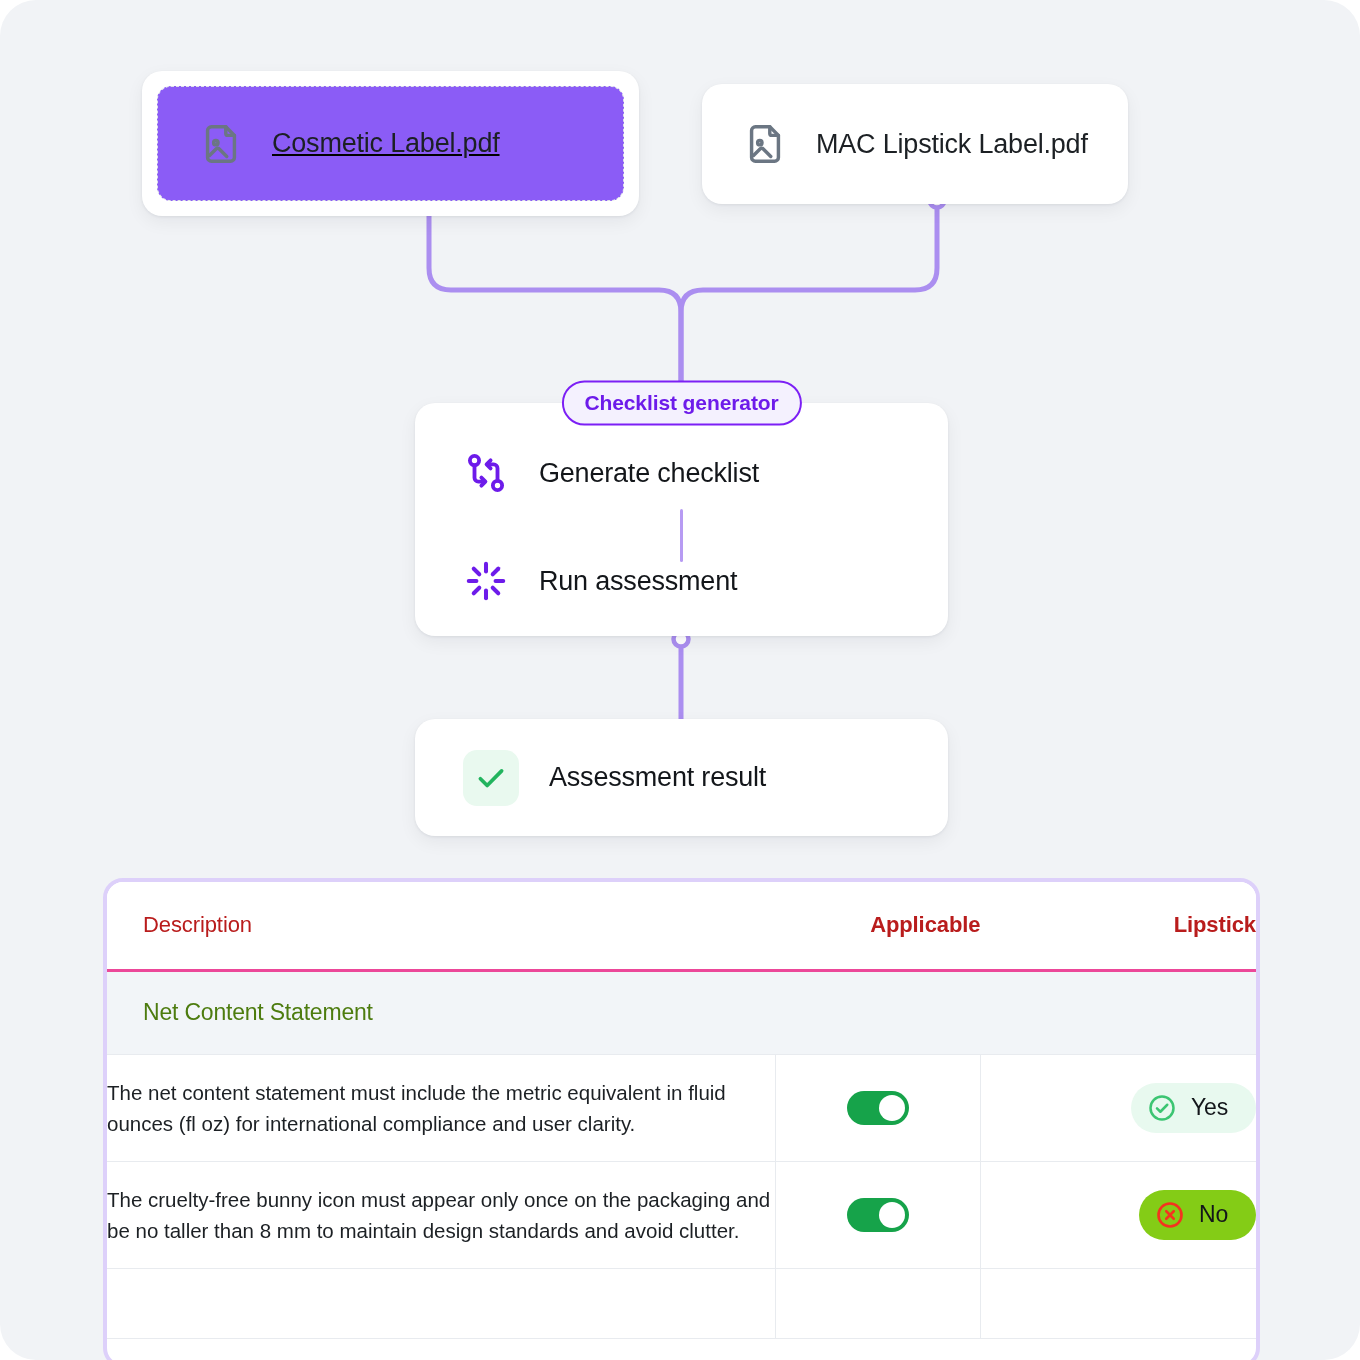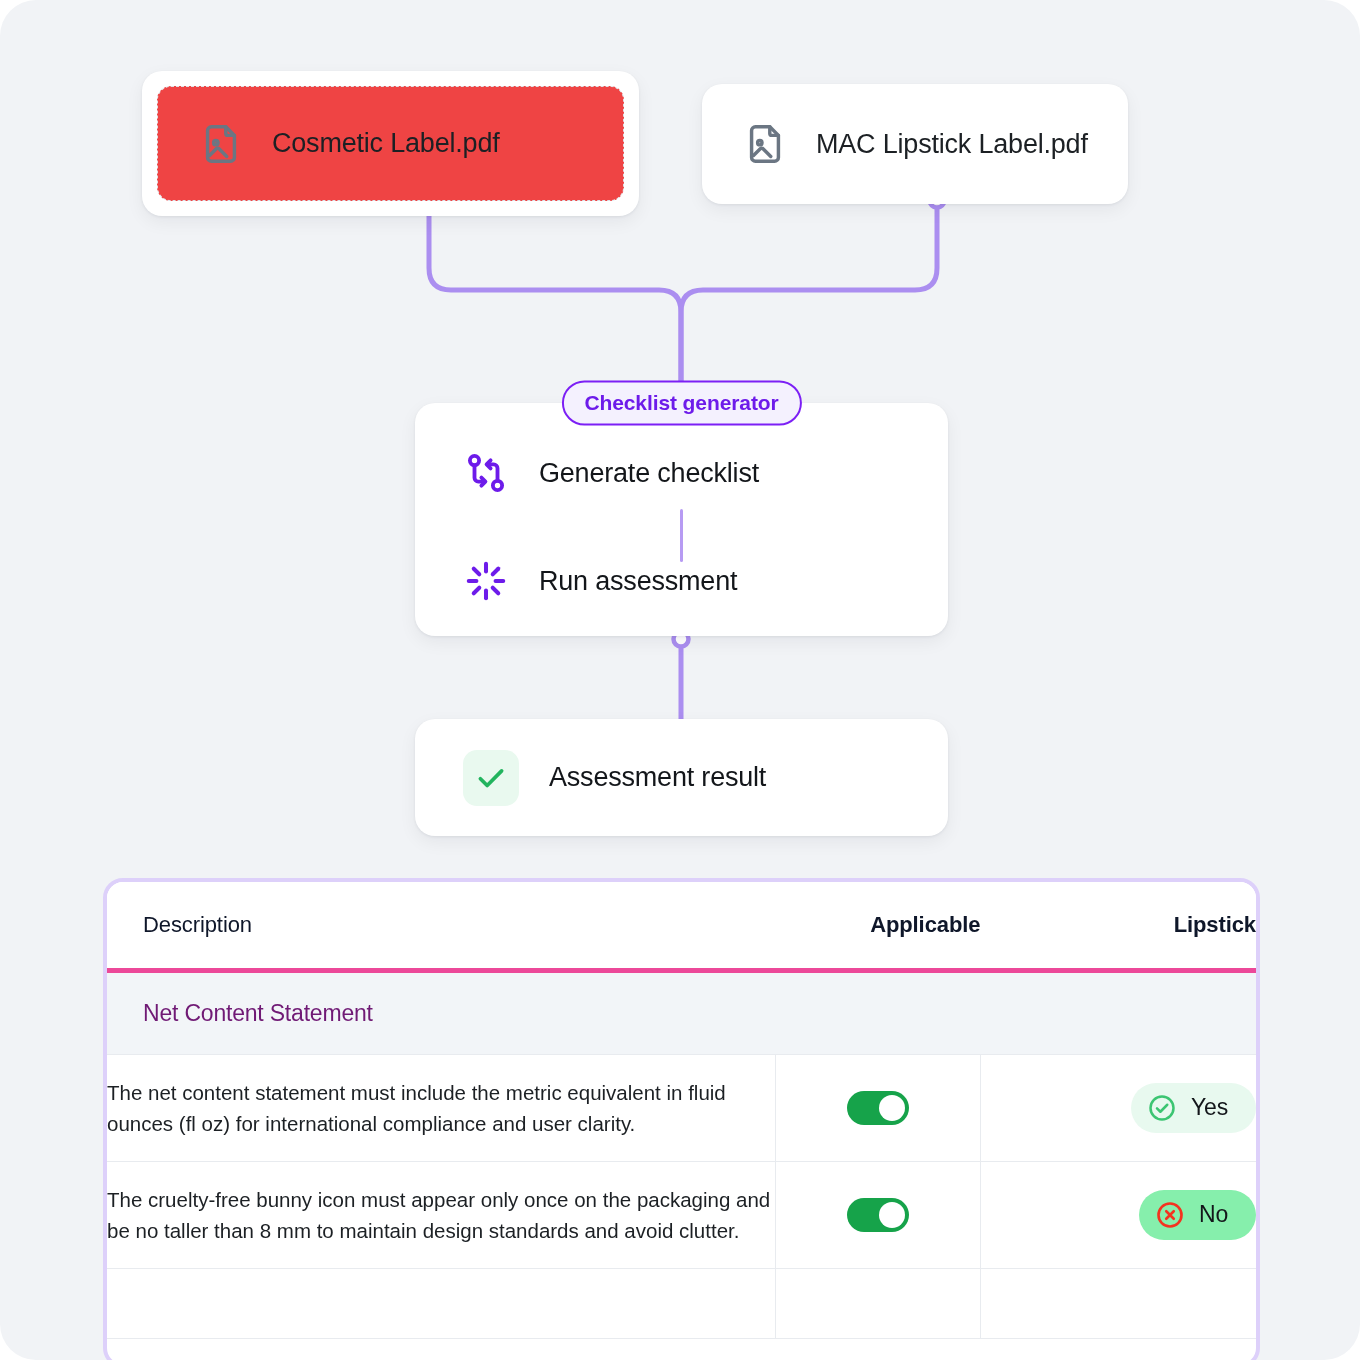--- a/index.html
+++ b/index.html
@@ -43,21 +43,22 @@
     width: 100%;
     height: 100%;
     border-radius: 14px;
     display: flex;
     align-items: center;
     padding-left: 40px;
     gap: 28px;
   }
   .file-inner.dashed {
     border: 1.5px dashed #dfe3e8;
-    background: #ef4444;
+    background: #8b5cf6;
+    text-decoration: underline;
   }
   .file-name {
     font-size: 27px;
     color: #1c2024;
     letter-spacing: -.2px;
     white-space: nowrap;
   }
   .file-icon { flex: 0 0 auto; display: block; }
 
   
@@ -158,34 +159,34 @@
     table-layout: fixed;
   }
   col.c-desc { width: 645px; }
   col.c-app  { width: 198px; }
   col.c-comp { width: 266px; }
 
   thead th {
     height: 88px;
     font-size: 22px;
     font-weight: normal;
-    color: #0f172a;
+    color: #b91c1c;
     text-align: left;
     padding: 0 0 0 36px;
     background: #ffffff;
-    border-bottom: 5px solid #ec4899;
+    border-bottom: 3px solid #ec4899;
     letter-spacing: -.1px;
   }
   thead th.center { text-align: right; padding: 0; font-weight: bold; }
 
   tr.group-row td {
     height: 84px;
     background: #f2f5f8;
     font-size: 23px;
-    color: #701a75;
+    color: #4d7c0f;
     padding-left: 36px;
     border-bottom: 1px solid #e8ebef;
     letter-spacing: -.2px;
   }
 
   tr.item-row td {
     background: #ffffff;
     border-bottom: 1px solid #e8ebef;
     vertical-align: middle;
     padding: 22px 0;
@@ -226,21 +227,21 @@
     display: inline-flex;
     align-items: center;
     gap: 14px;
     padding: 10px 28px 10px 16px;
     border-radius: 999px;
     font-size: 23px;
     color: #13161a;
     letter-spacing: -.2px;
   }
   .pill.yes { background: #e8f9ef; }
-  .pill.no  { background: #86efac; }
+  .pill.no  { background: #84cc16; }
 </style>
 </head>
 <body>
 
 <div id="canvas">
 
   <svg id="wires" viewBox="0 0 1360 1360">
 
     <path d="M429 203 L429 268 Q429 290 451 290 L659 290 Q681 290 681 312 L681 390" fill="none" stroke="#ab8ef0" stroke-width="5" stroke-linecap="round"></path>
 

